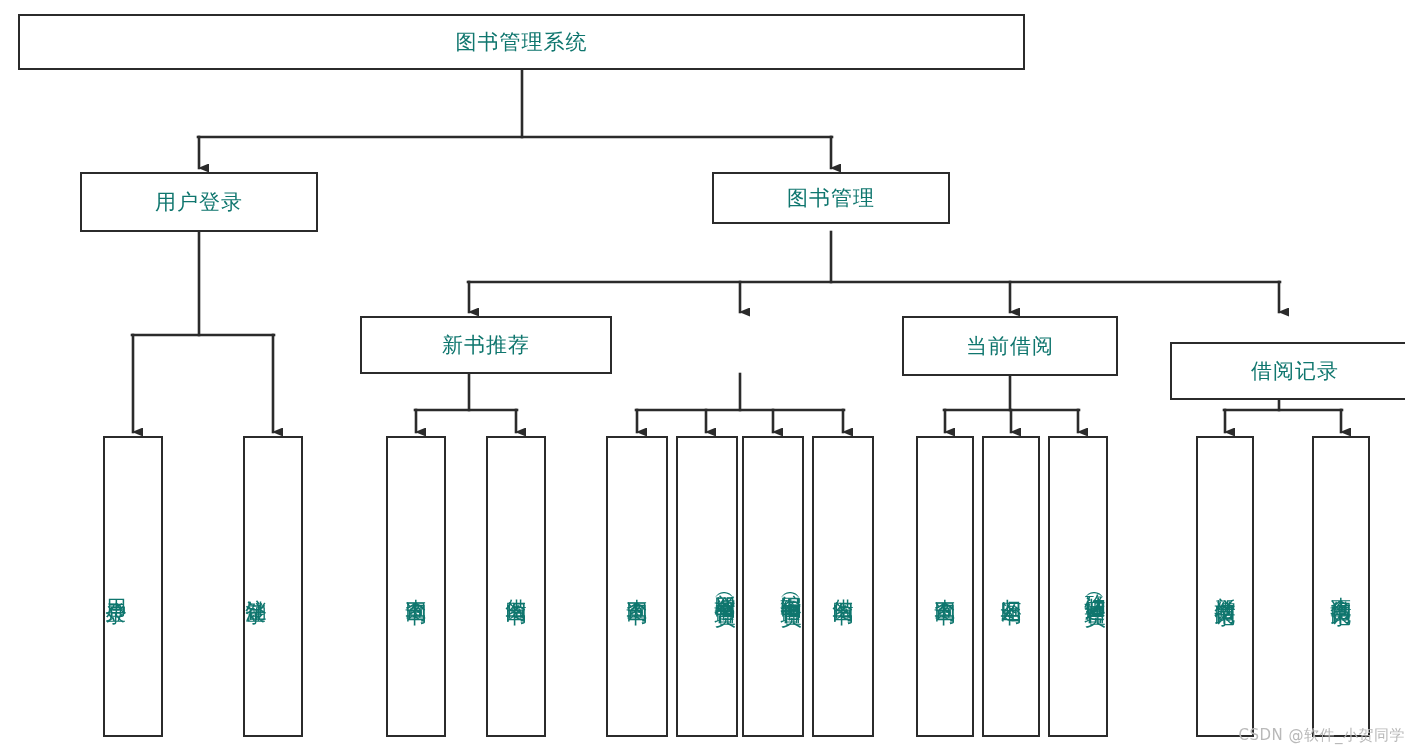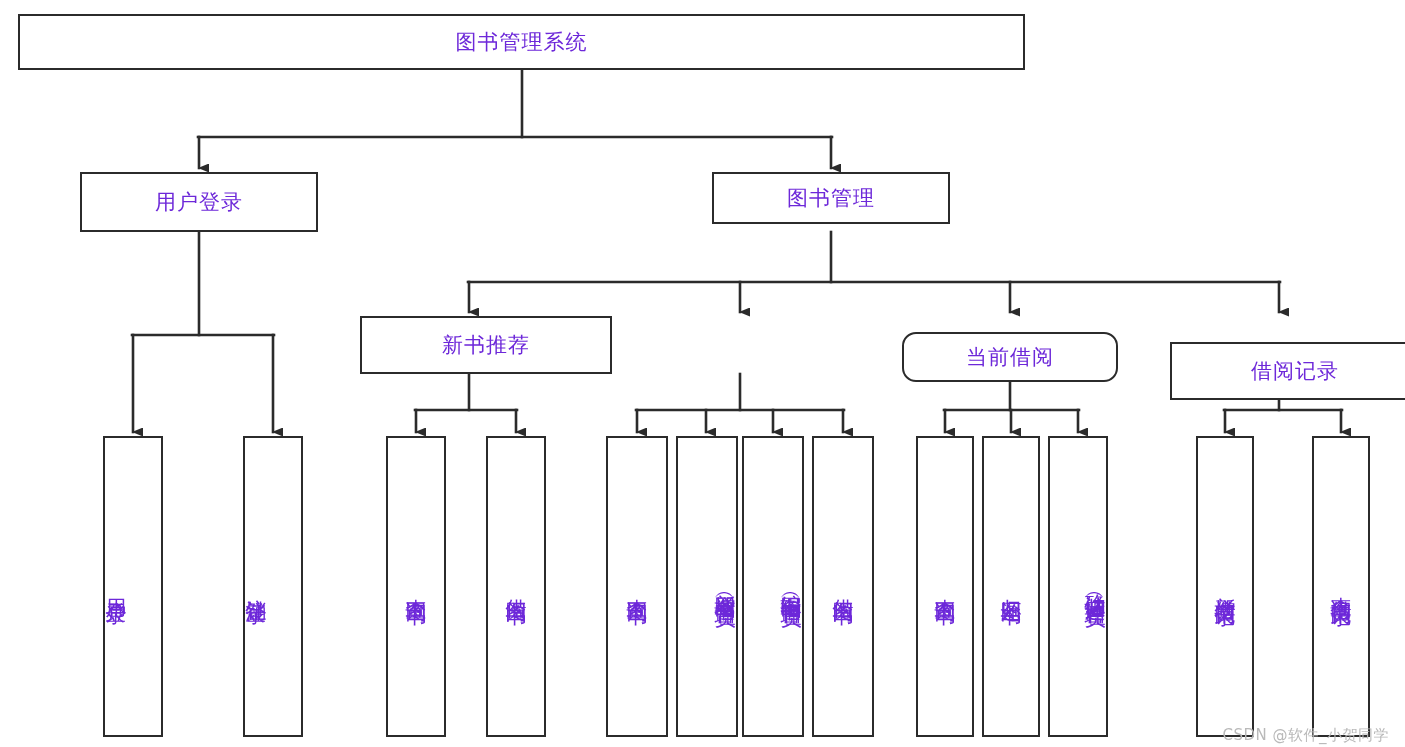--- a/index.html
+++ b/index.html
@@ -28,21 +28,21 @@
     height: 747px;
   }
   .node {
     position: absolute;
     box-sizing: border-box;
     border: 2px solid #2b2b2b;
     background: #ffffff;
     display: flex;
     align-items: center;
     justify-content: center;
-    color: #6d28d9;
+    color: #0f766e;
   }
   .node-h {
     font-size: 21px;
     letter-spacing: 1px;
     white-space: nowrap;
   }
   .node-v {
     writing-mode: vertical-rl;
     text-orientation: upright;
     font-size: 21px;
@@ -56,21 +56,21 @@
     align-items: flex-start;
   }
   .node-v.align-center {
     align-items: center;
   }
   .node-v.align-bottom {
     align-items: flex-end;
   }
   .watermark {
     position: absolute;
-    right: 16px;
+    right: 0;
     bottom: 2px;
     font-size: 15px;
     color: #b9b9b9;
     white-space: nowrap;
     letter-spacing: 0.5px;
     pointer-events: none;
   }
 </style>
 </head>
 <body>
@@ -135,21 +135,21 @@
   <div class="node node-h" style="left:80px; top:172px; width:238px; height:60px;">
     <span>用户登录</span>
   </div>
   <div class="node node-h" style="left:712px; top:172px; width:238px; height:52px;">
     <span>图书管理</span>
   </div>
 
   <div class="node node-h" style="left:360px; top:316px; width:252px; height:58px;">
     <span>新书推荐</span>
   </div>
-  <div class="node node-h" style="left:902px; top:332px; width:216px; height:50px;border-radius:14px;">
+  <div class="node node-h" style="left:902px; top:316px; width:216px; height:60px;">
     <span>当前借阅</span>
   </div>
   <div class="node node-h" style="left:1170px; top:316px; width:250px; height:58px;margin-top:26px;">
     <span>借阅记录</span>
   </div>
 
   <div class="node node-v align-bottom" style="left:103px; top:436px; width:60px; height:301px;">
     <span>用户登录</span>
   </div>
   <div class="node node-v align-bottom" style="left:243px; top:436px; width:60px; height:301px;">

